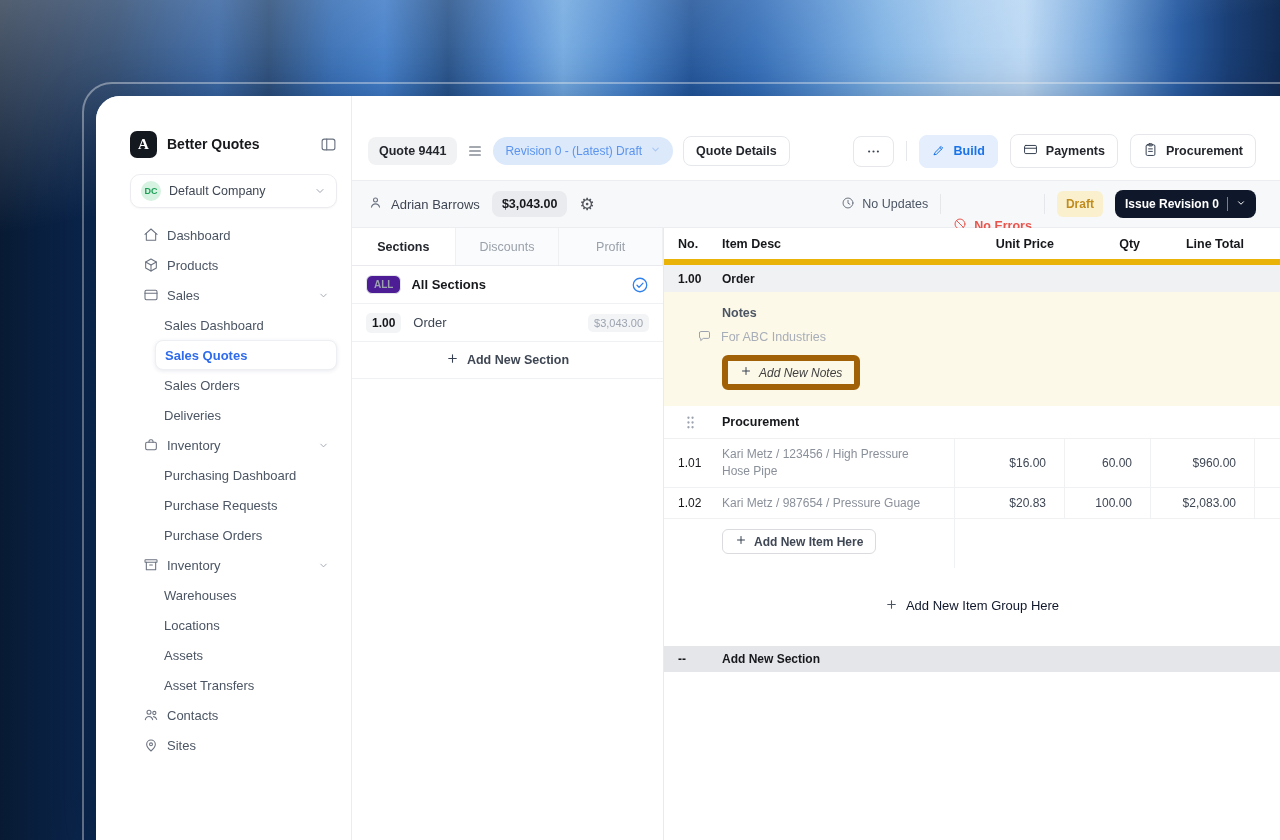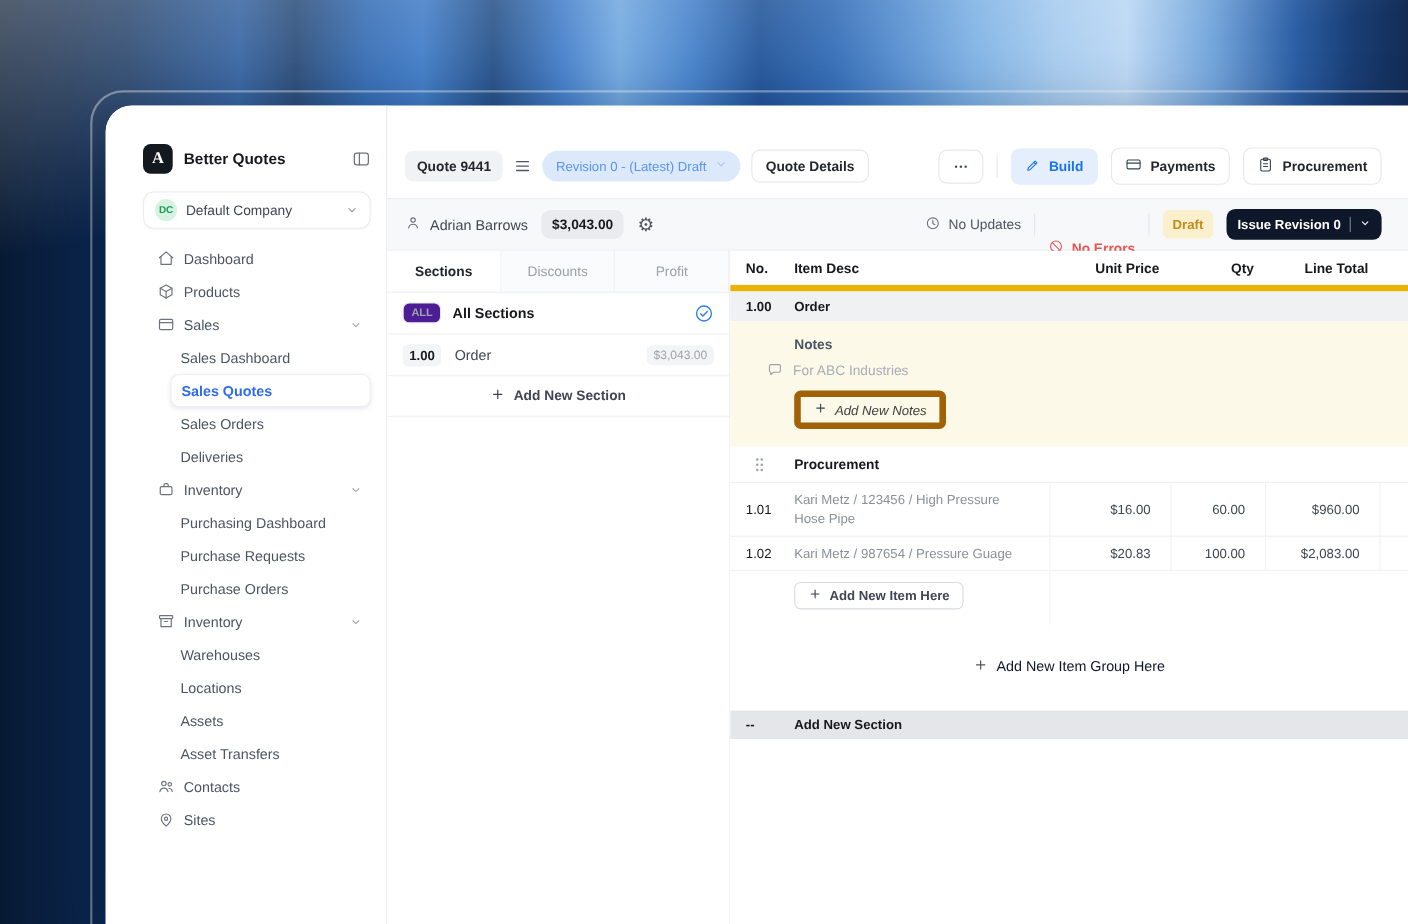--- a/index.html
+++ b/index.html
@@ -134,21 +134,21 @@
   .group-name { margin-left:26px; font-size:12.5px; font-weight:600; color:#17181c; }
   .item-row { border-bottom:1px solid #f0f1f3; align-items:stretch; font-size:12px; }
   .item-no { padding-left:14px; color:#17181c; display:flex; align-items:center; }
   .item-desc { color:#8a909a; padding:7px 24px 7px 0; line-height:1.4;
     display:flex; align-items:center; }
   .cellnum { border-left:1px solid #f0f1f3; display:flex; align-items:center;
     justify-content:flex-end; padding-right:18px; color:#3f4754; }
   .cellsp { border-left:1px solid #f0f1f3; }
   .additem-row { align-items:stretch; }
   .add-item-btn { justify-self:start; align-self:center; display:inline-flex;
-    align-items:flex-start; gap:7px; border:1px solid #d9dbdf; border-radius:6px;
+    align-items:center; gap:7px; border:1px solid #d9dbdf; border-radius:6px;
     padding:4px 12px; font-size:12px; font-weight:600; color:#3f4754;
     background:#fff; margin:10px 0 14px; cursor:pointer;
     font-family:"Liberation Sans", sans-serif; }
   .add-group { padding:30px 0 32px; display:flex; align-items:flex-start;
     justify-content:center; gap:8px; font-size:13px; color:#0f172a; cursor:pointer; }
   .addsec-row { height:26px; background:#e5e6e9; align-items:center;
     font-size:12px; font-weight:700; color:#17181c; cursor:pointer; }
   .fill { flex:1; background:#fff; }
 </style>
 </head>

